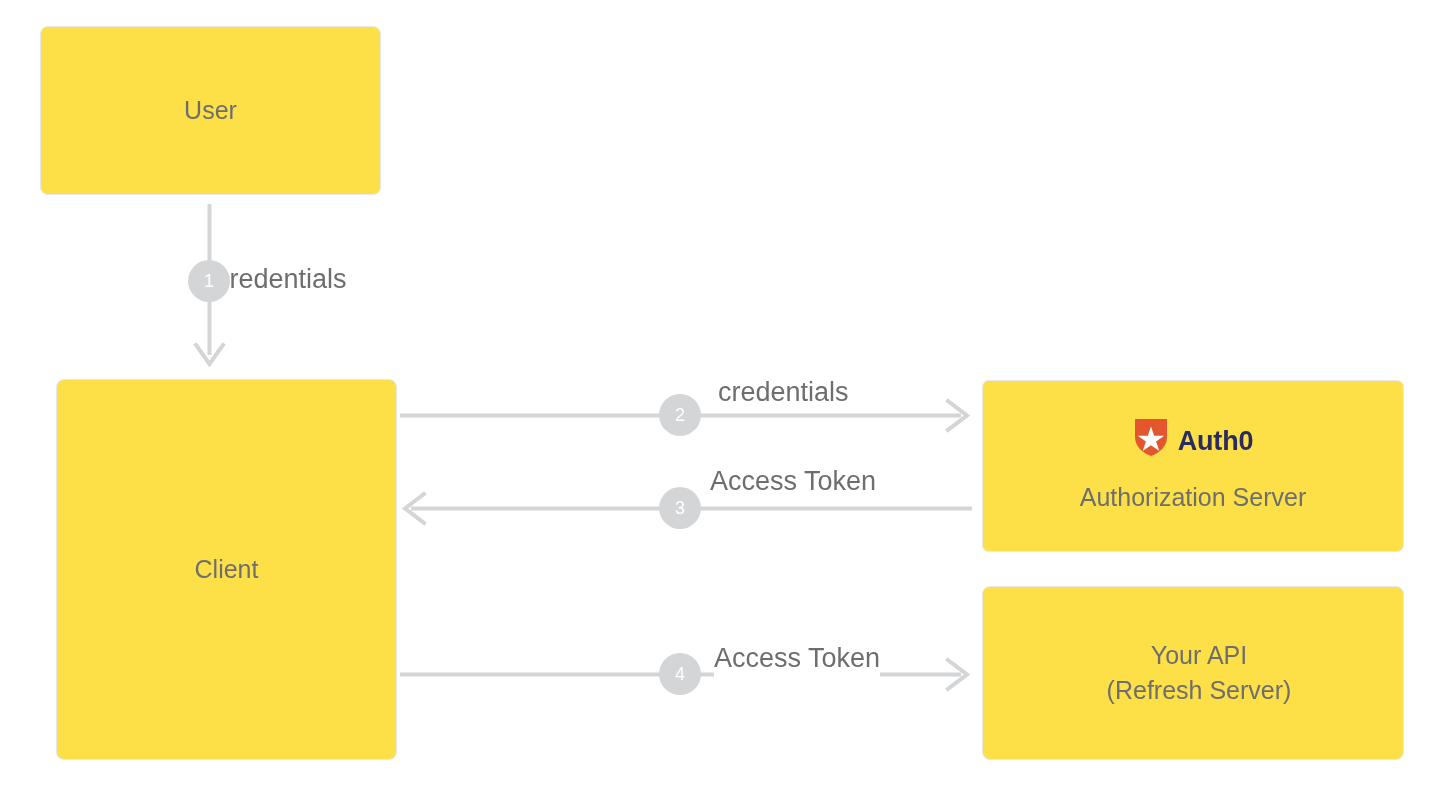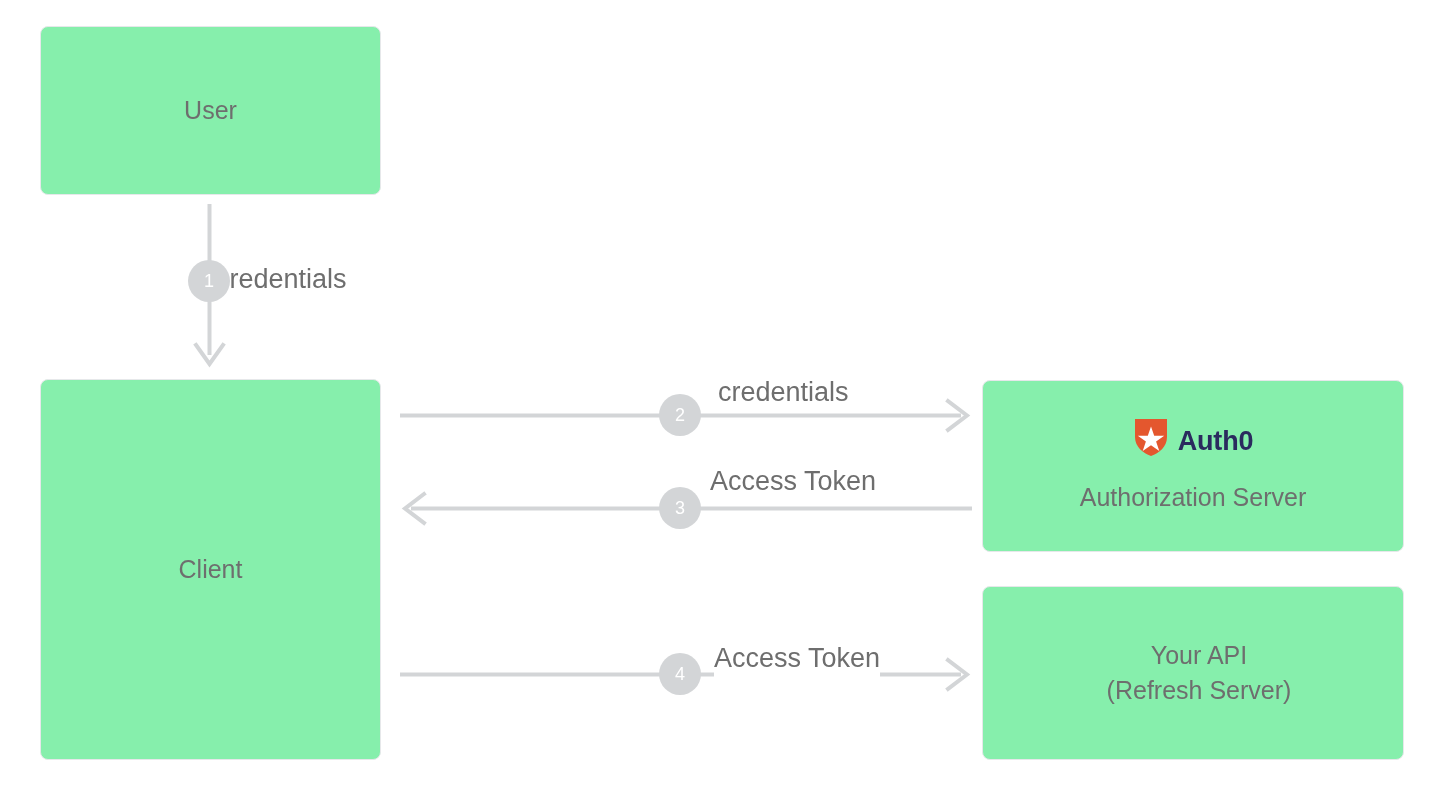--- a/index.html
+++ b/index.html
@@ -16,39 +16,39 @@
     width: 1438px;
     height: 792px;
     background: #ffffff;
     overflow: hidden;
   }
 
   
   .node {
     position: absolute;
     box-sizing: border-box;
-    background: #86efac;
+    background: #fde047;
     border: 1px solid #e6e8ea;
     border-radius: 8px;
     display: flex;
     flex-direction: column;
     align-items: center;
     justify-content: center;
     color: #6e6e6e;
     text-align: center;
     line-height: 1.42;
   }
   .node .line {
     display: block;
     white-space: nowrap;
   }
 
   #node-user      { left: 40px;  top: 26px;  width: 341px; height: 169px; font-size: 25px; }
-  #node-client    { left: 40px;  top: 379px; width: 341px; height: 381px; font-size: 25px; }
-  #node-authserver{ left: 982px; top: 380px; width: 422px; height: 172px; font-size: 25px; }
+  #node-client    { left: 56px;  top: 379px; width: 341px; height: 381px; font-size: 25px; }
+  #node-authserver{ left: 982px; top: 380px; width: 422px; height: 172px; font-size: 25px; border-radius: 7px; }
   #node-api       { left: 982px; top: 586px; width: 422px; height: 174px; font-size: 25px; padding-left: 12px; }
 
   
   .auth0-lockup {
     display: flex;
     align-items: center;
     justify-content: center;
     gap: 9px;
     margin-bottom: 14px;
   }

